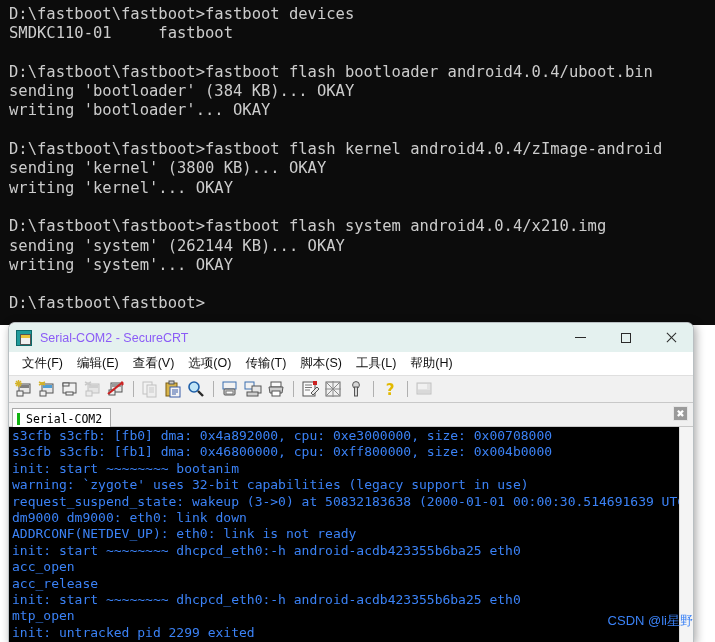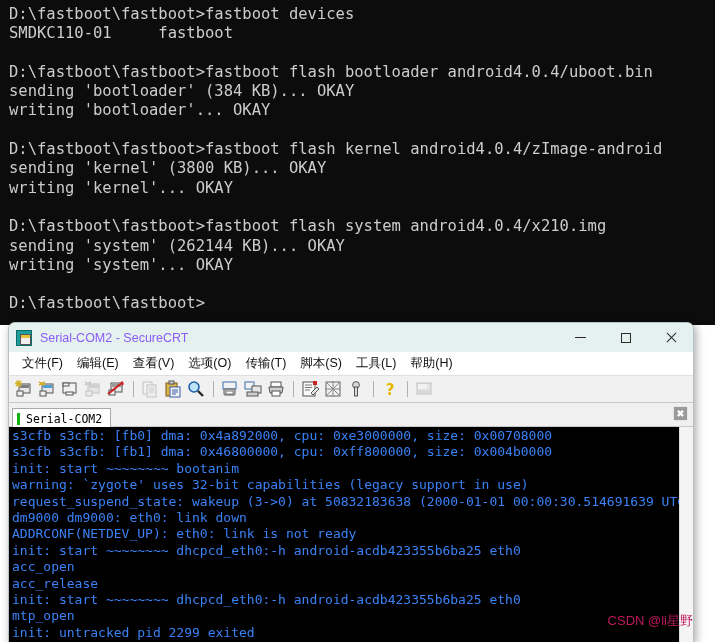--- a/index.html
+++ b/index.html
@@ -246,21 +246,21 @@
     background: #f4f4f4;
   }
 
   
   #watermark {
     position: absolute;
     right: 22px;
     bottom: 12px;
     font-family: "Liberation Sans", sans-serif;
     font-size: 13px;
-    color: #be185d;
+    color: #3b82f6;
     white-space: nowrap;
     pointer-events: none;
   }
 </style>
 </head>
 <body>
 
 <div id="root">
 
   <div id="cmd-console">

